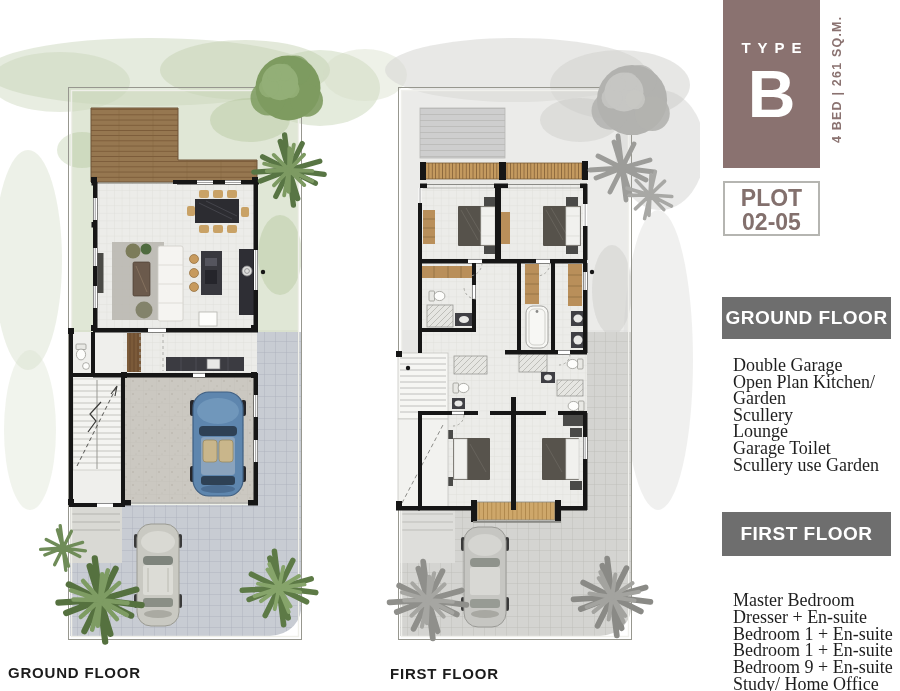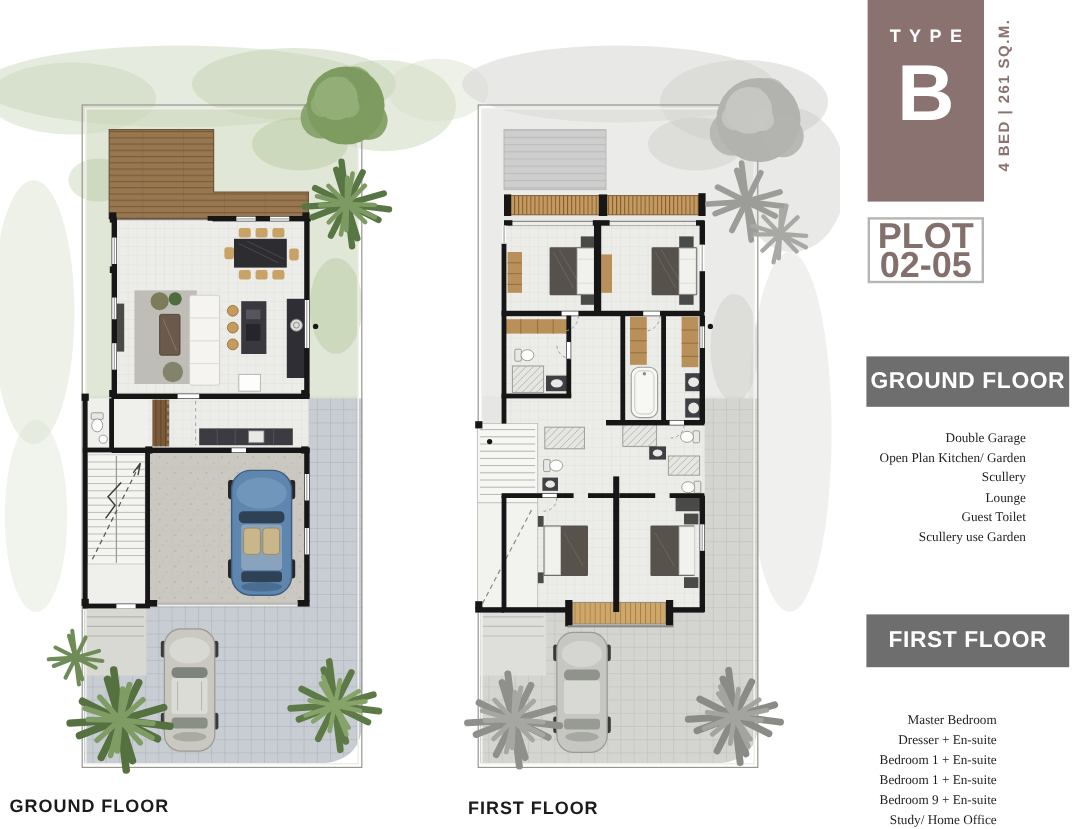--- a/index.html
+++ b/index.html
@@ -1,33 +1,33 @@
 <!DOCTYPE html>
 <html><head>
 <meta charset="utf-8">
 <style>
   html,body{margin:0;padding:0;background:#ffffff;}
   .stage{position:relative;width:900px;height:691px;background:#fff;overflow:hidden;
          font-family:"Liberation Sans",sans-serif;}
   .stage svg{position:absolute;left:0;top:0;}
-  .abs{position:absolute;text-align:right;}
+  .abs{position:absolute;}
   
   .type-box{left:723px;top:0;width:97px;height:168px;background:#8A7270;color:#fff;text-align:center;}
-  .type-label{margin-top:22px;font-size:15px;font-weight:bold;letter-spacing:7px;padding-left:7px;}
+  .type-label{margin-top:39px;font-size:15px;font-weight:bold;letter-spacing:7px;padding-left:7px;}
   .type-letter{font-size:66px;font-weight:bold;line-height:1.05;margin-top:4px;}
   .spec-vertical{left:778px;top:75px;width:120px;height:16px;transform:rotate(-90deg);
                  color:#8A7270;font-weight:bold;font-size:12.5px;letter-spacing:1.2px;
                  text-align:center;white-space:nowrap;}
   .plot-box{left:723px;top:181px;width:93px;height:48px;border:2px solid #b5b5b1;background:#fff;
-            color:#83706D;text-align:center;font-weight:bold;font-size:30px;line-height:24px;padding-top:3px;}
+            color:#83706D;text-align:center;font-weight:bold;font-size:23px;line-height:24px;padding-top:3px;}
   .legend-header{left:722px;width:169px;background:#6E6E6E;color:#fff;font-size:19px;font-weight:bold;
                  letter-spacing:.5px;display:flex;align-items:center;justify-content:center;}
   .legend-header.ground{top:297px;height:42px;}
   .legend-header.first{top:512px;height:44px;}
-  .legend-list{left:733px;font-family:"Liberation Serif",serif;font-size:11px;color:#1e1e1e;}
+  .legend-list{left:733px;font-family:"Liberation Serif",serif;font-size:18px;color:#1e1e1e;}
   .legend-list.ground{top:357px;}
   .legend-list.first{top:592px;}
   .legend-list ul{list-style:none;margin:0;padding:0;}
   .legend-list.ground li{line-height:16.6px;}
   .legend-list.first li{line-height:16.8px;}
   .plan-caption{font-size:15px;font-weight:bold;letter-spacing:.8px;color:#1b1b1b;}
   .caption-ground{left:8px;top:664px;}
   .caption-first{left:390px;top:665px;}
 </style>
 </head>
@@ -496,21 +496,21 @@
     <div>02-05</div>
   </div>
 
   <div class="abs legend-header ground">GROUND FLOOR</div>
   <div class="abs legend-list ground">
     <ul>
       <li>Double Garage</li>
       <li>Open Plan Kitchen/ Garden</li>
       <li>Scullery</li>
       <li>Lounge</li>
-      <li>Guest Toilet</li>
+      <li>Garage Toilet</li>
       <li>Scullery use Garden</li>
     </ul>
   </div>
 
   <div class="abs legend-header first">FIRST FLOOR</div>
   <div class="abs legend-list first">
     <ul>
       <li>Master Bedroom</li>
       <li>Dresser + En-suite</li>
       <li>Bedroom 1 + En-suite</li>

